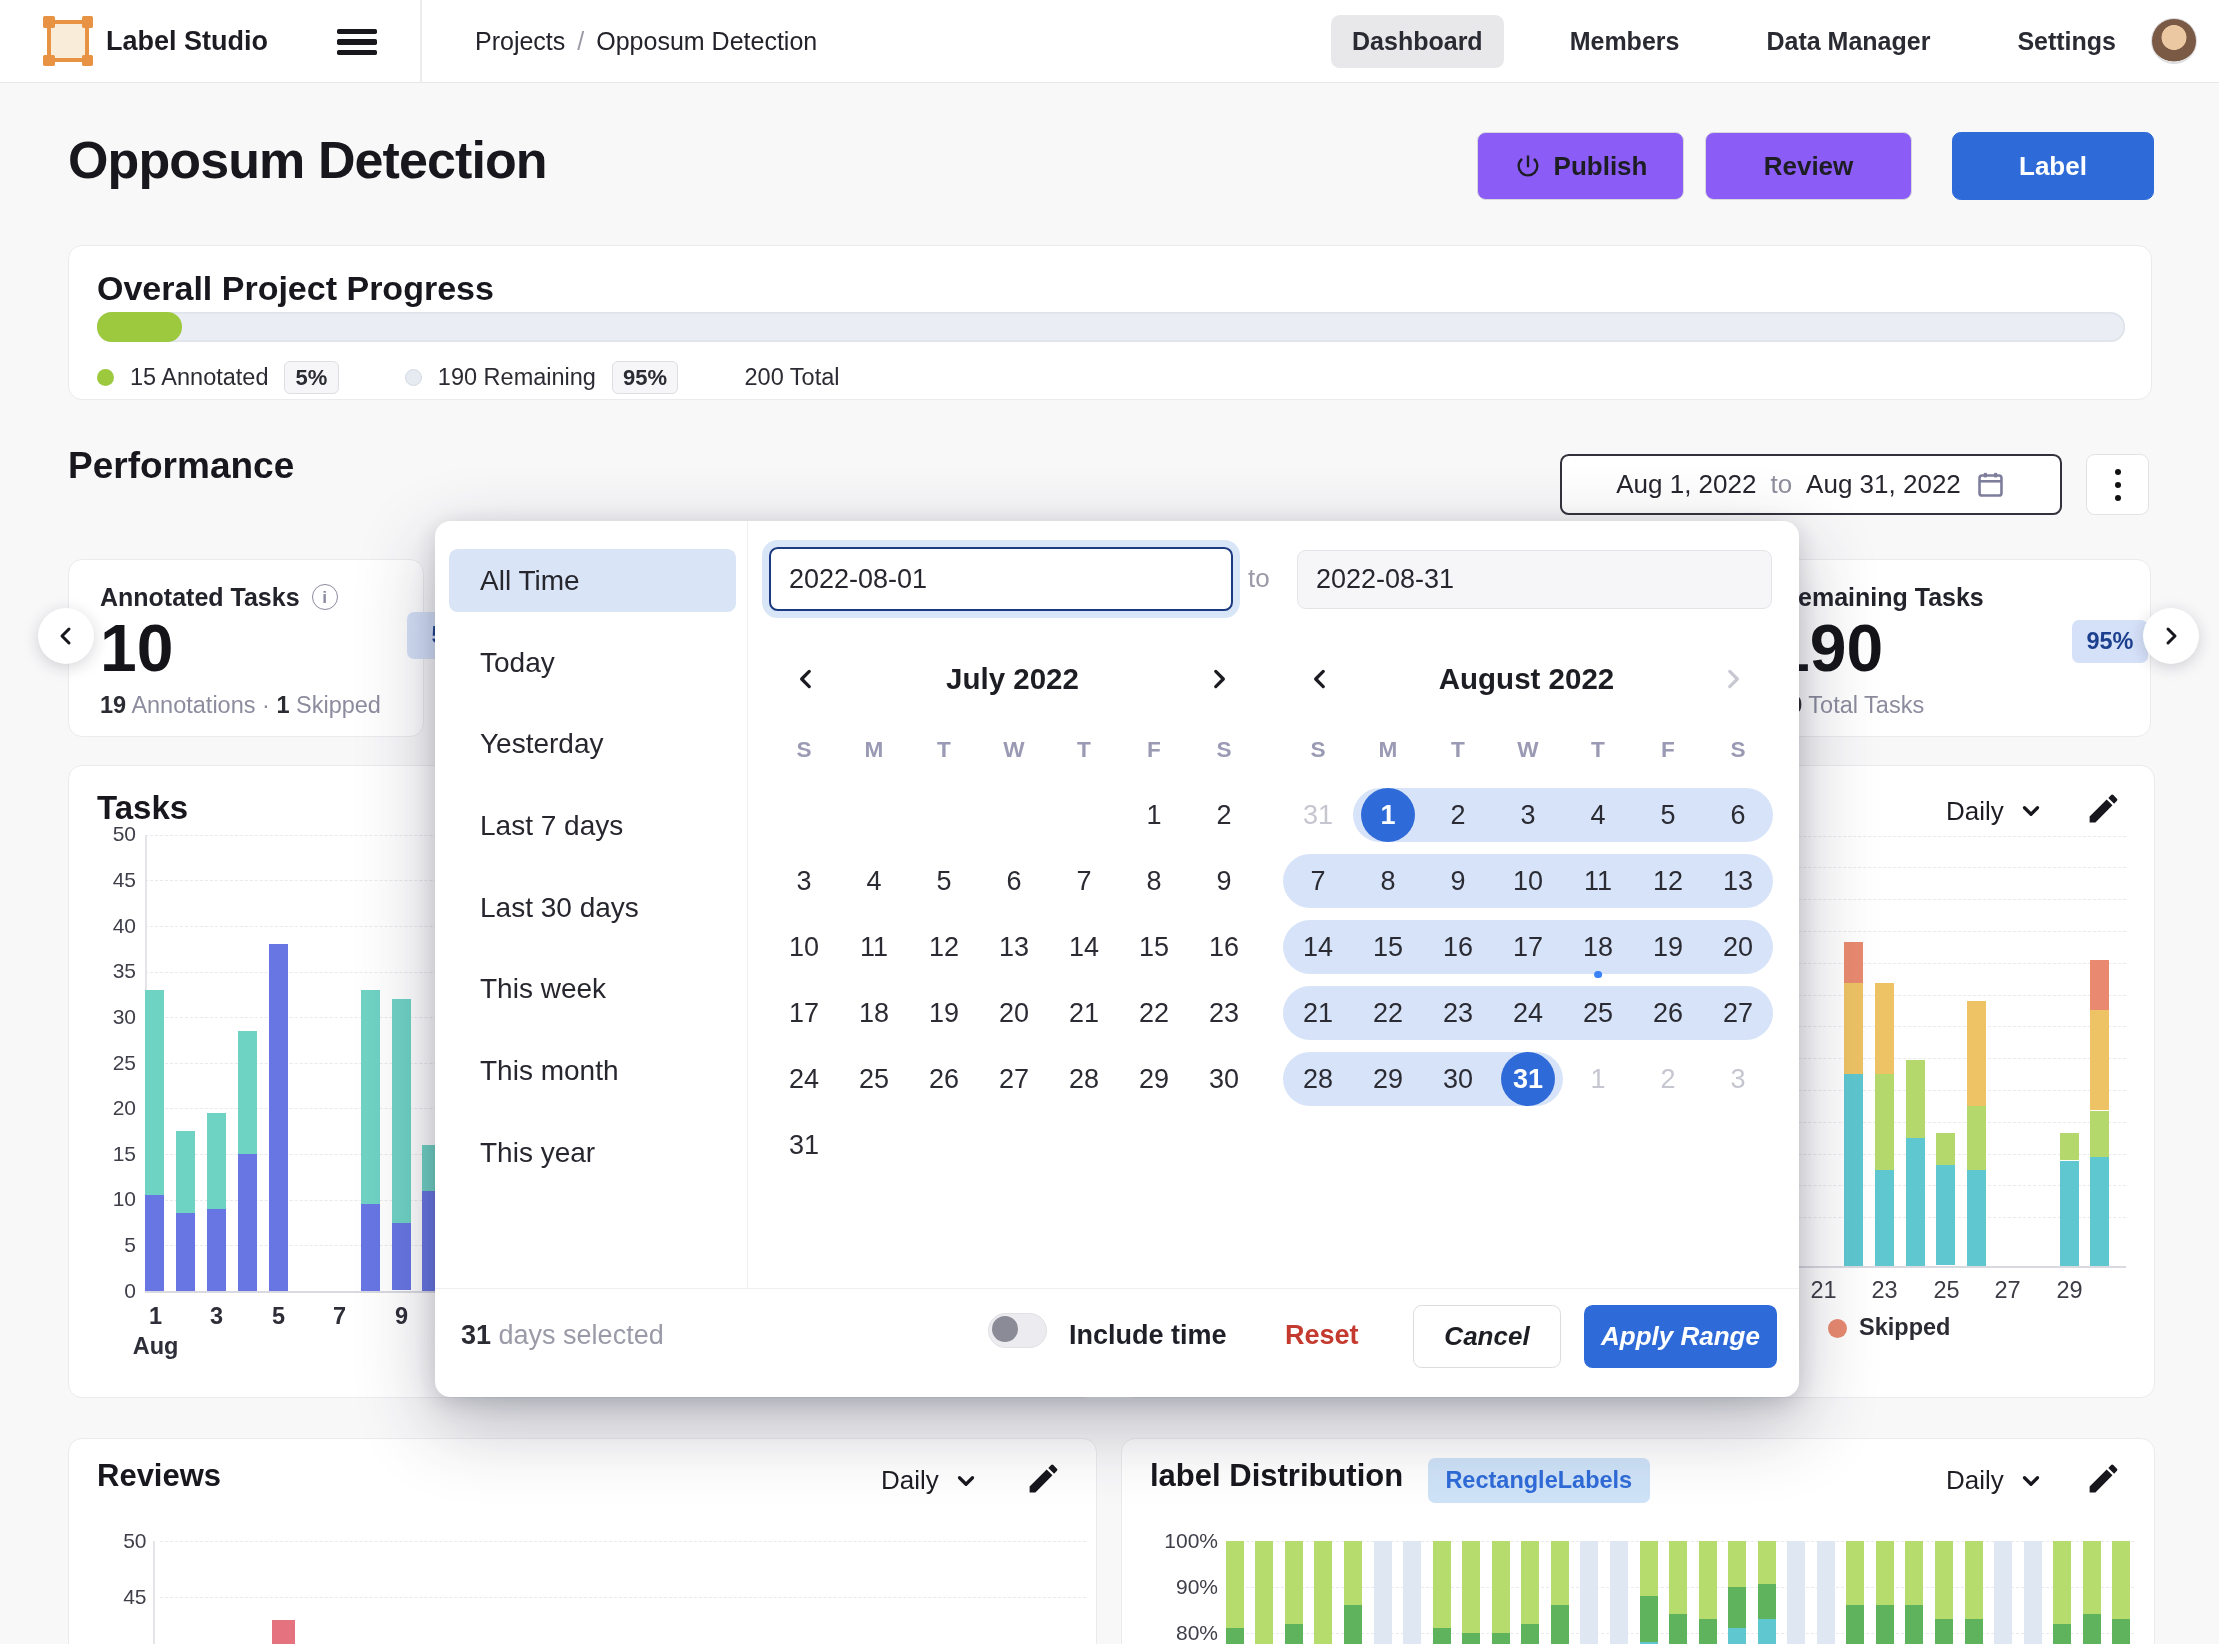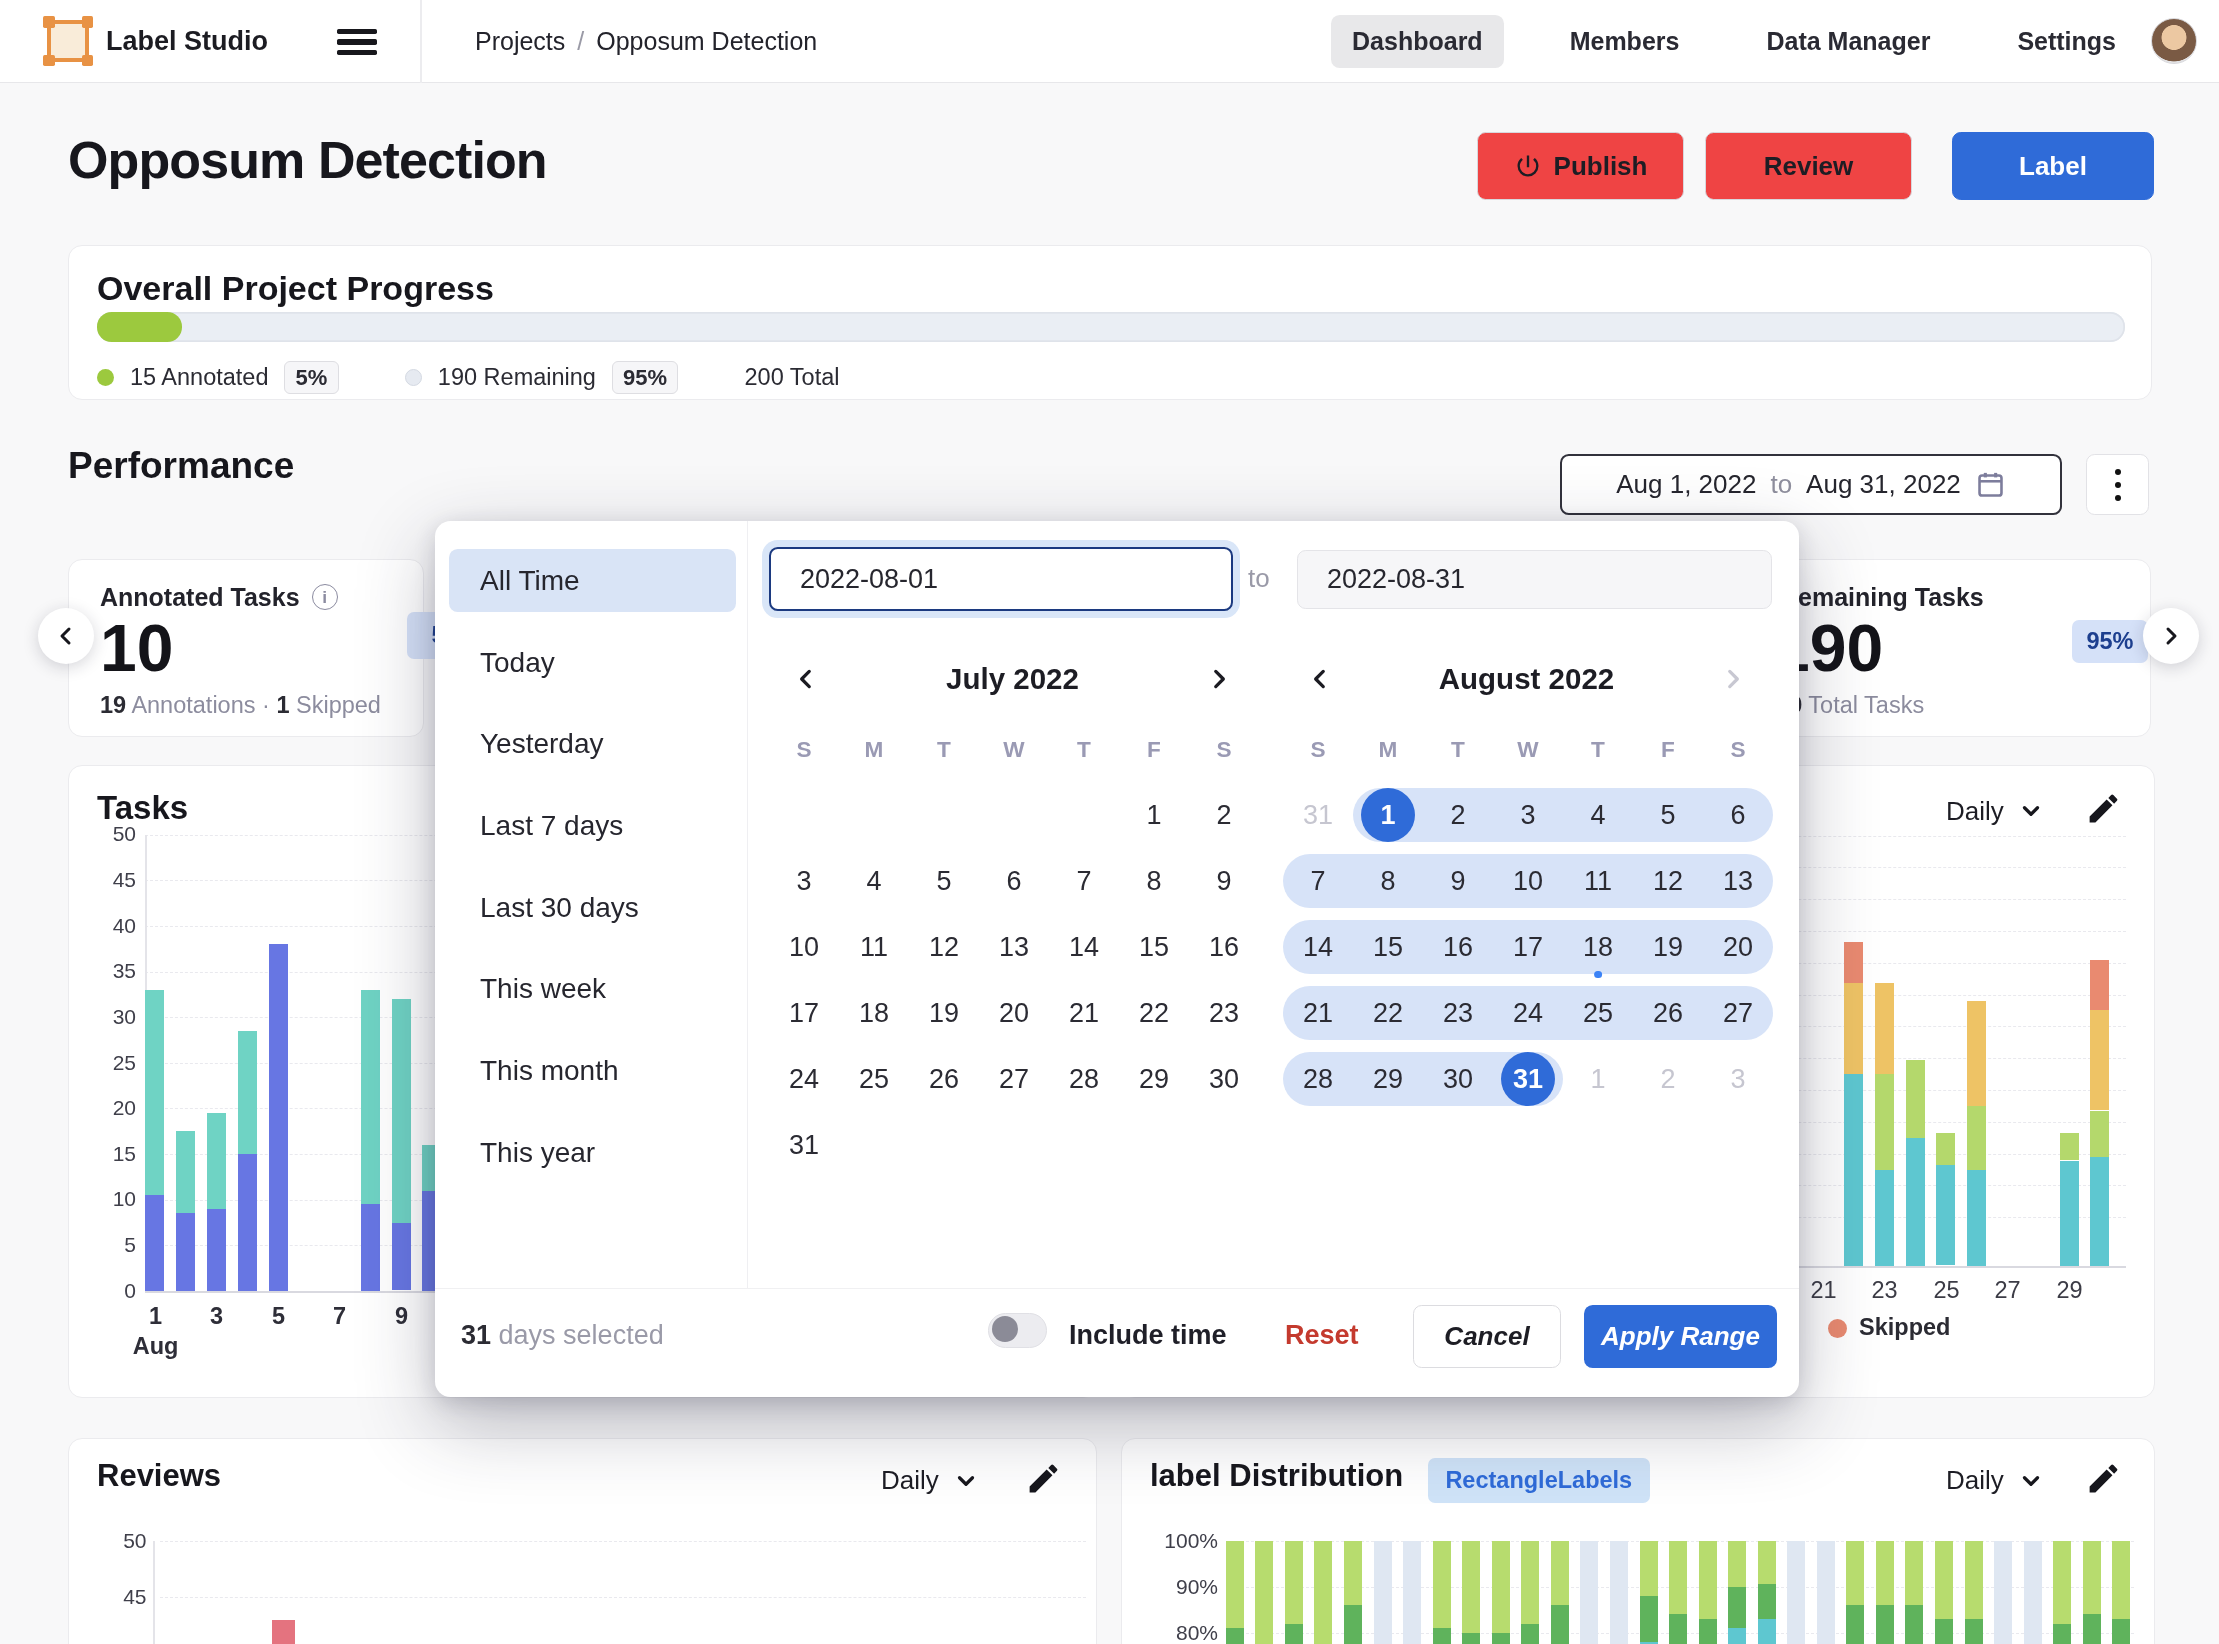--- a/index.html
+++ b/index.html
@@ -20,21 +20,21 @@
   .crumbs{position:absolute;left:475px;top:27px;font-size:25px;color:#23232b;}
   .crumbs .sep{color:#9a9aa6;margin:0 12px;}
   .nav{position:absolute;right:83px;top:0;height:83px;display:flex;align-items:center;gap:45px;}
   .nav-item{font-size:25px;font-weight:600;color:#2a2a33;padding:12px 21px;border-radius:8.7px;cursor:pointer;white-space:nowrap;}
   .nav-item.active{background:#e8e8ea;}
   .avatar{position:absolute;right:22.6px;top:18px;width:46px;height:46px;border-radius:50%;
     background:radial-gradient(circle at 50% 42%,#ecc8a2 0 36%,#7a5a44 38% 70%,#e4e4e6 72%);border:0.9px solid #d8d8dc;}
 
   
   .h1{position:absolute;left:68px;top:130px;font-size:52px;font-weight:800;color:#17171d;letter-spacing:-0.9px;}
-  .btn{position:absolute;height:68px;border-radius:8.7px;border:1.7px solid #d8d8dd;background:#ef4444;
+  .btn{position:absolute;height:68px;border-radius:8.7px;border:1.7px solid #d8d8dd;background:#8b5cf6;
        display:flex;align-items:center;justify-content:center;gap:12px;font-size:26px;font-weight:600;color:#1d1d24;cursor:pointer;}
   .btn.primary{background:#2f6bd8;border-color:#2f6bd8;color:#fff;}
   .btn svg{width:28px;height:28px;}
 
   
   .card{position:absolute;background:#fff;border:1.7px solid #ebebee;border-radius:14px;}
   .prog-title{position:absolute;left:28px;top:22.6px;font-size:34px;font-weight:700;color:#17171d;}
   .prog-track{position:absolute;left:28px;top:66px;width:2028px;height:29.5px;background:#eaeef4;border-radius:14.8px;box-shadow:inset 0 0 0 1.7px #dfe3ea;}
   .prog-fill{position:absolute;left:0;top:0;height:29.5px;background:#9cc93e;border-radius:14.8px;}
   .prog-legend{position:absolute;left:28px;top:115px;display:flex;align-items:center;gap:15.6px;font-size:23.5px;color:#2b2b33;}
@@ -78,21 +78,21 @@
   .dist-badge{position:absolute;background:#cfe3f8;color:#2f6bd8;font-size:23.5px;font-weight:600;border-radius:7px;height:45px;
       display:flex;align-items:center;padding:0 17.4px;}
 
   
   .modal{position:absolute;left:435px;top:521px;width:1364px;height:876px;background:#fff;border-radius:15.6px;z-index:30;
      box-shadow:0 26px 78px rgba(35,35,60,.30),0 5.2px 21px rgba(35,35,60,.16);}
   .m-side{position:absolute;left:0;top:0;width:313px;height:767px;border-right:1.7px solid #efeff2;border-radius:15.6px 0 0 0;}
   .preset{position:absolute;left:14px;width:287px;height:63px;border-radius:8.7px;display:flex;align-items:center;
      padding-left:31px;font-size:28px;color:#26262e;cursor:pointer;}
   .preset.sel{background:#d9e4f6;}
-  .m-input{position:absolute;height:59px;border-radius:8.7px;font-size:27px;color:#26262e;display:flex;align-items:center;padding-left:29px;}
+  .m-input{position:absolute;height:59px;border-radius:8.7px;font-size:27px;color:#26262e;display:flex;align-items:center;padding-left:18px;}
   .m-input.focus{border:2.6px solid #1c3a80;box-shadow:0 0 0 7px #d9e6f8;background:#fff;height:64px;}
   .m-input.plain{background:#f6f6f8;border:1.7px solid #e4e4e8;}
   .m-to{position:absolute;font-size:26px;color:#9a9aa8;}
   .cal{position:absolute;width:487px;}
   .cal-head{position:absolute;left:0;top:0;width:487px;height:56px;display:flex;align-items:center;justify-content:space-between;padding:0 19px;}
   .cal-title{font-size:29.5px;font-weight:600;color:#1d1d24;}
   .cal-arrow{width:35px;height:35px;display:flex;align-items:center;justify-content:center;cursor:pointer;color:#1b1b22;}
   .cal-arrow.dis{color:#c8c8d2;}
   .cal-arrow svg{width:26px;height:26px;}
   .wrow,.drow{position:absolute;left:0;display:grid;grid-template-columns:repeat(7,70px);}

